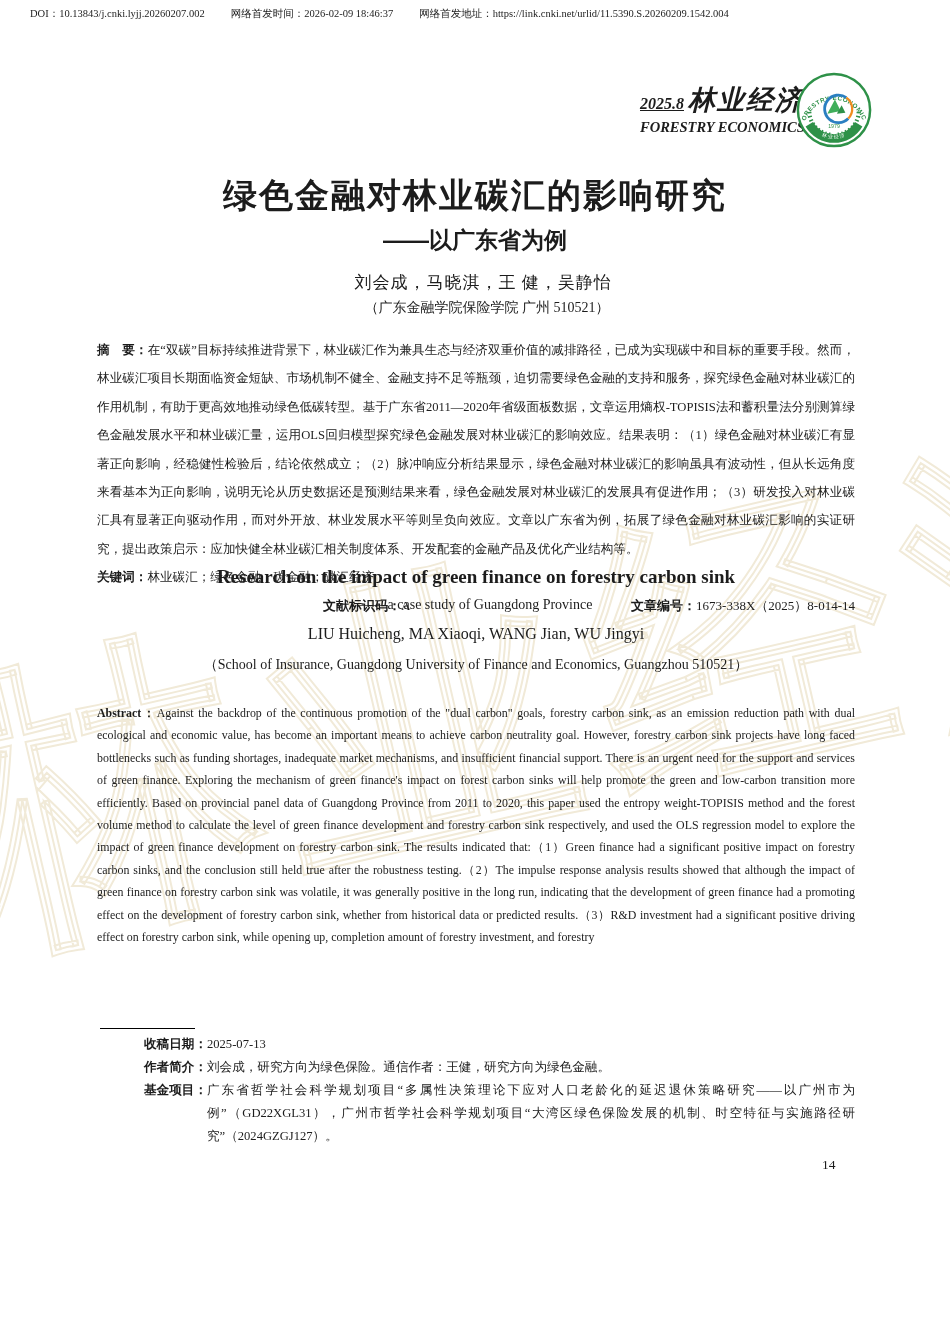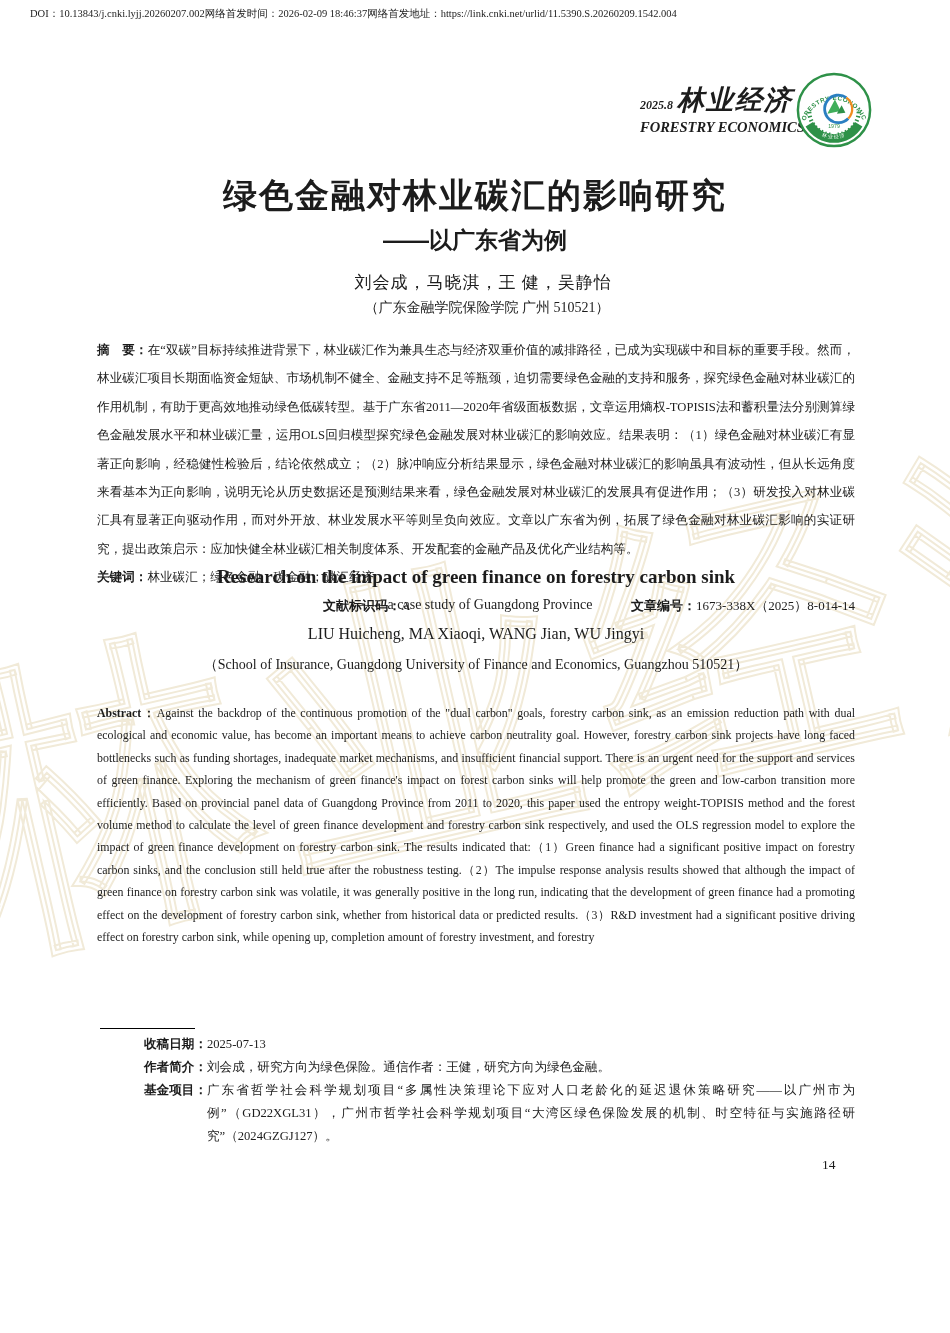--- a/index.html
+++ b/index.html
@@ -13,27 +13,27 @@
     position:absolute; top:480px; left:-60px; z-index:0;
     font-size:300px; font-weight:bold; letter-spacing:28px;
     font-family:"Liberation Sans",sans-serif;
     color:transparent; -webkit-text-stroke:2px #f1ead8;
     transform:rotate(-13deg); white-space:nowrap; pointer-events:none;
   }
   .layer { position:absolute; z-index:1; }
 
   .top-meta {
     left:30px; top:7px; width:900px;
-    font-size:10.5px; color:#222; display:flex; white-space:nowrap;
+    font-size:10.5px; color:#222; display:flex; gap:26px; white-space:nowrap;
   }
 
   .journal-mark { top:72px; left:640px; display:flex; align-items:flex-start; }
   .jm-text { text-align:right; margin-top:10px; width:150px; }
   .jm-line1 { white-space:nowrap; }
-  .jm-issue { font-size:12px; font-weight:bold; font-style:italic; }
+  .jm-issue { font-size:16px; font-weight:bold; font-style:italic;text-decoration:underline; }
   .jm-cn {
     font-size:27px; font-weight:900; font-style:italic;
     font-family:"Liberation Serif",serif; letter-spacing:2px;
   }
   .jm-en { font-size:14.5px; font-weight:bold; font-style:italic; white-space:nowrap; margin-top:1px; }
   .jm-badge { margin-left:6px; }
 
   .title-cn {
     top:173px; left:0; width:100%; text-align:center;
     font-size:34px; font-weight:bold; letter-spacing:2px;

